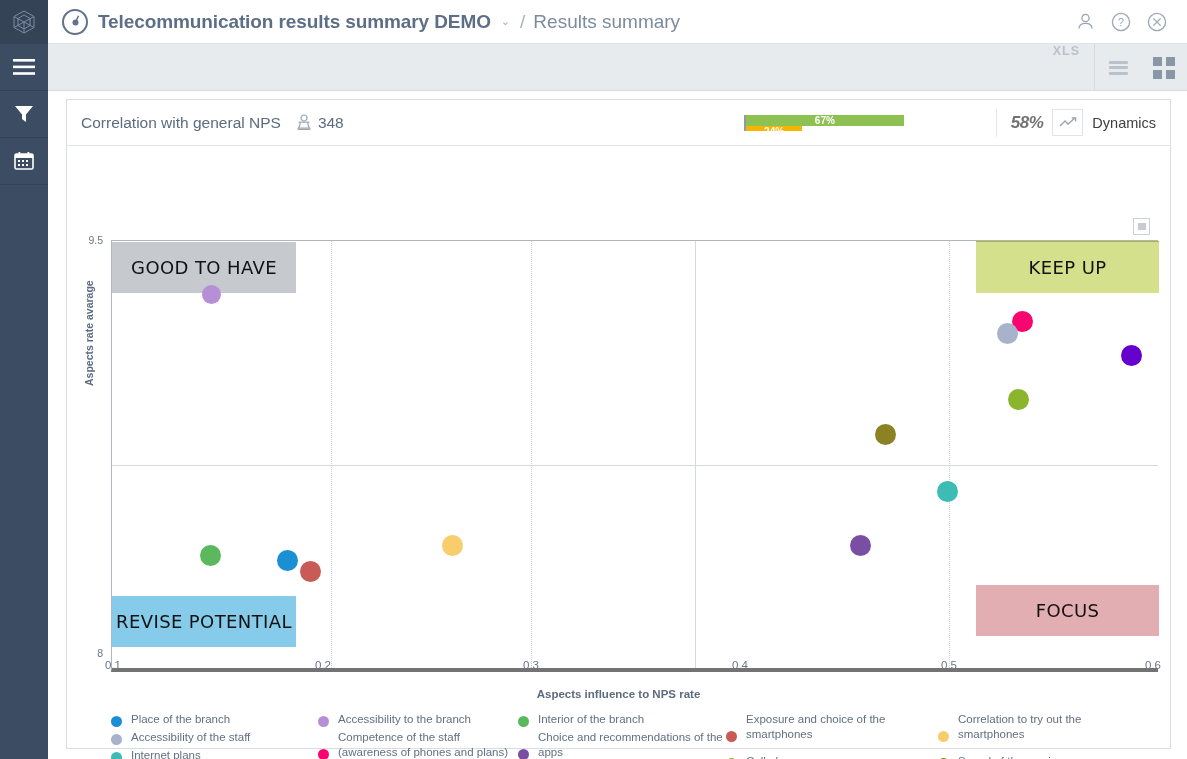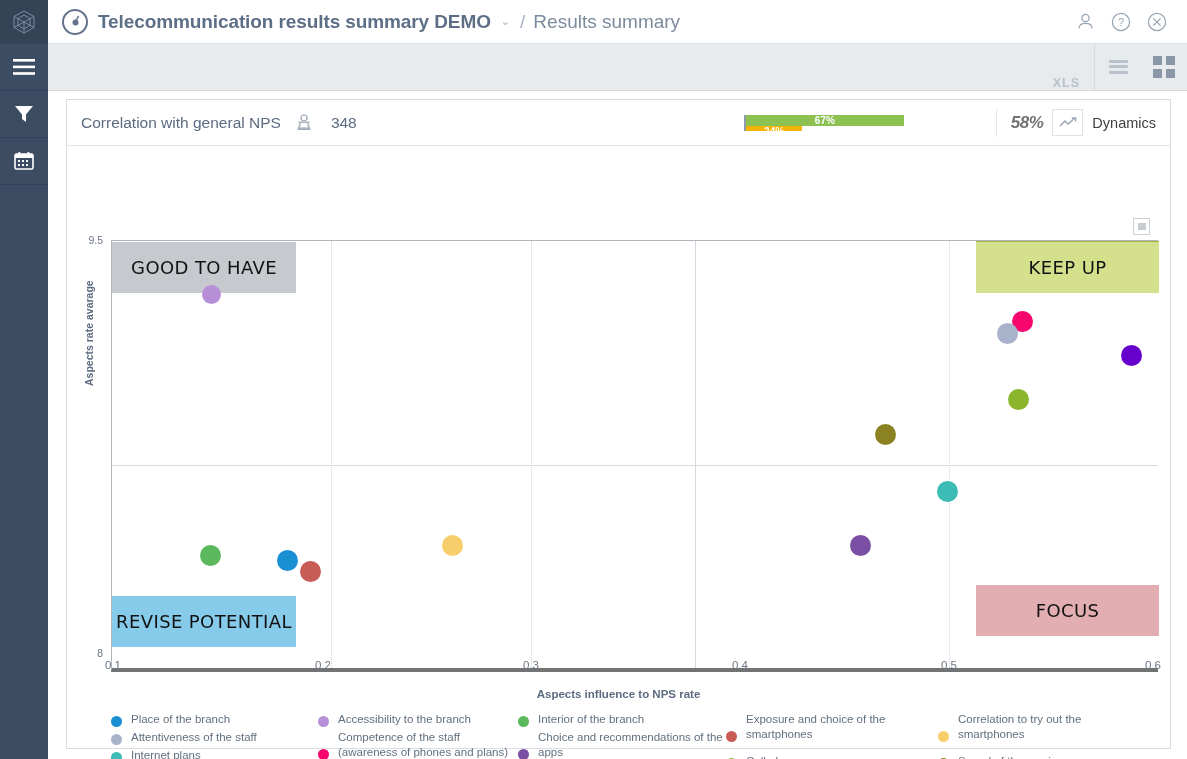--- a/index.html
+++ b/index.html
@@ -45,21 +45,21 @@
   .hdr-caret { margin: 0 4px 0 10px; color: #9fb0c4; font-size: 11px; cursor: pointer;}
   .hdr-sep { color: #a4b1c2; font-size: 19px; margin: 0 8px 0 6px; }
   .hdr-sub { font-size: 19px; color: #7c8b9e; white-space: nowrap; }
   .hdr-right { margin-left: auto; display: flex; align-items: center; gap: 16px; padding-right: 6px;}
   .ico-btn { cursor: pointer; display: flex; align-items: center; }
 
   
   .toolbar {
     position: absolute; left: 48px; top: 44px; width: 1139px; height: 47px;
     background: #e8ebee; border-bottom: 1px solid #d5dade;
-    display: flex; align-items: flex-end; justify-content: flex-end;
+    display: flex; align-items: flex-start; justify-content: flex-end;
   }
   .xls-btn {
     font-size: 12.5px; font-weight: bold; color: #b9c2cb; letter-spacing: 1px;
     padding: 0 14px; cursor: pointer;
   }
   .tb-div { width: 1px; height: 47px; background: #d5dade; }
   .tb-btn {
     width: 34px; height: 47px; display: flex; align-items: center; justify-content: center;
     cursor: pointer;
   }
@@ -74,21 +74,21 @@
   
   .card {
     position: absolute; left: 66px; top: 99px; width: 1105px; height: 650px;
     background: #fff; border: 1px solid #d9dde1;
   }
   .card-head {
     height: 46px; border-bottom: 1px solid #e2e6ea;
     display: flex; align-items: center; padding: 0 14px 0 14px;
   }
   .card-title { font-size: 15.5px; color: #5c6b80; white-space: nowrap; }
-  .resp-wrap { display: flex; align-items: center; margin-left: 16px; gap: 20px; text-align: right; }
+  .resp-wrap { display: flex; align-items: center; margin-left: 16px; gap: 7px; text-align: right; }
   .resp-count { font-size: 15.5px; color: #5c6b80; }
 
   .head-right { margin-left: auto; display: flex; align-items: center; }
   .stackbar {
     width: 238px; height: 16px; display: flex; border-left: 2px solid #8d9aa8;
     overflow: hidden;
     flex-direction: column;
   }
   .seg { display: flex; align-items: center; justify-content: center;
          font-size: 10px; font-weight: bold; color: #fff; }
@@ -341,21 +341,21 @@
       <div class="axis-title-x">Aspects influence to NPS rate</div>
 
       <div class="legend">
         <div class="legcol c1">
           <div class="legitem">
             <span class="legdot" style="background:#1b8fd4"></span>
             <span class="legtext">Place of the branch</span>
           </div>
           <div class="legitem">
             <span class="legdot" style="background:#a8b2cb"></span>
-            <span class="legtext">Attentiveness of the staff</span>
+            <span class="legtext">Accessibility of the staff</span>
           </div>
           <div class="legitem">
             <span class="legdot" style="background:#3dbcb6"></span>
             <span class="legtext">Internet plans</span>
           </div>
 
         </div>
 
         <div class="legcol c2">
           <div class="legitem">

